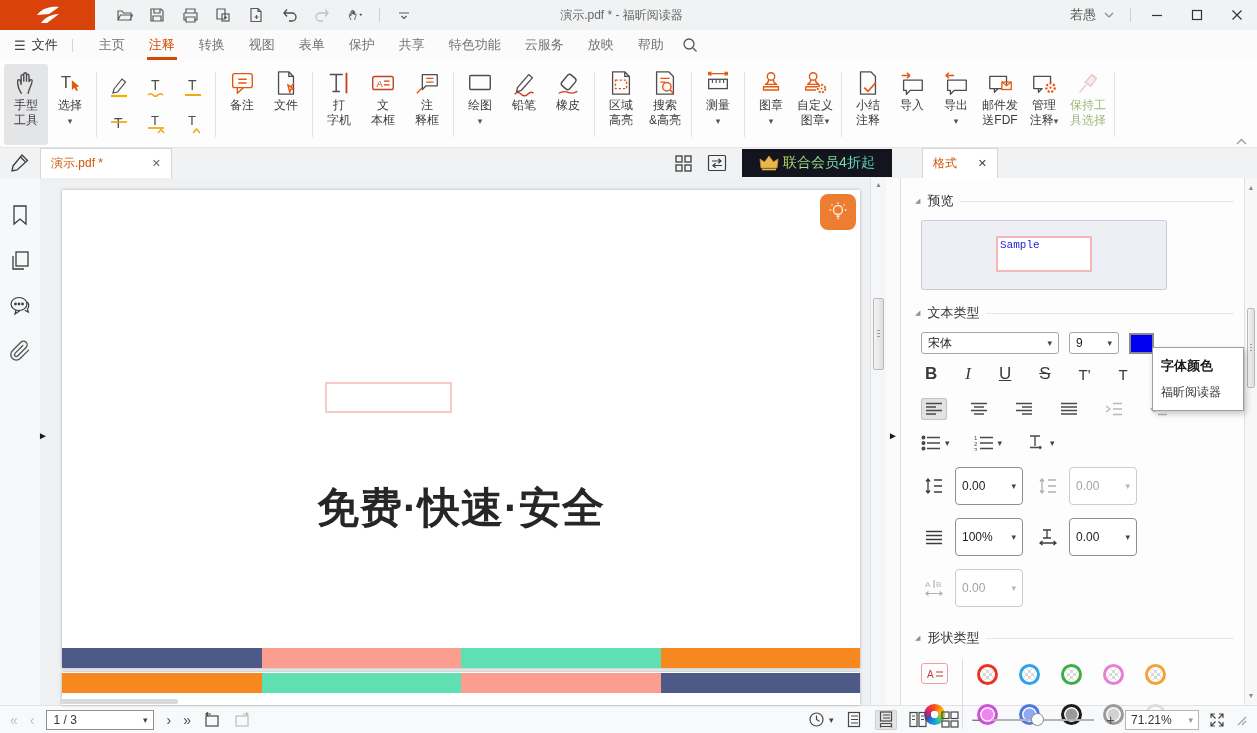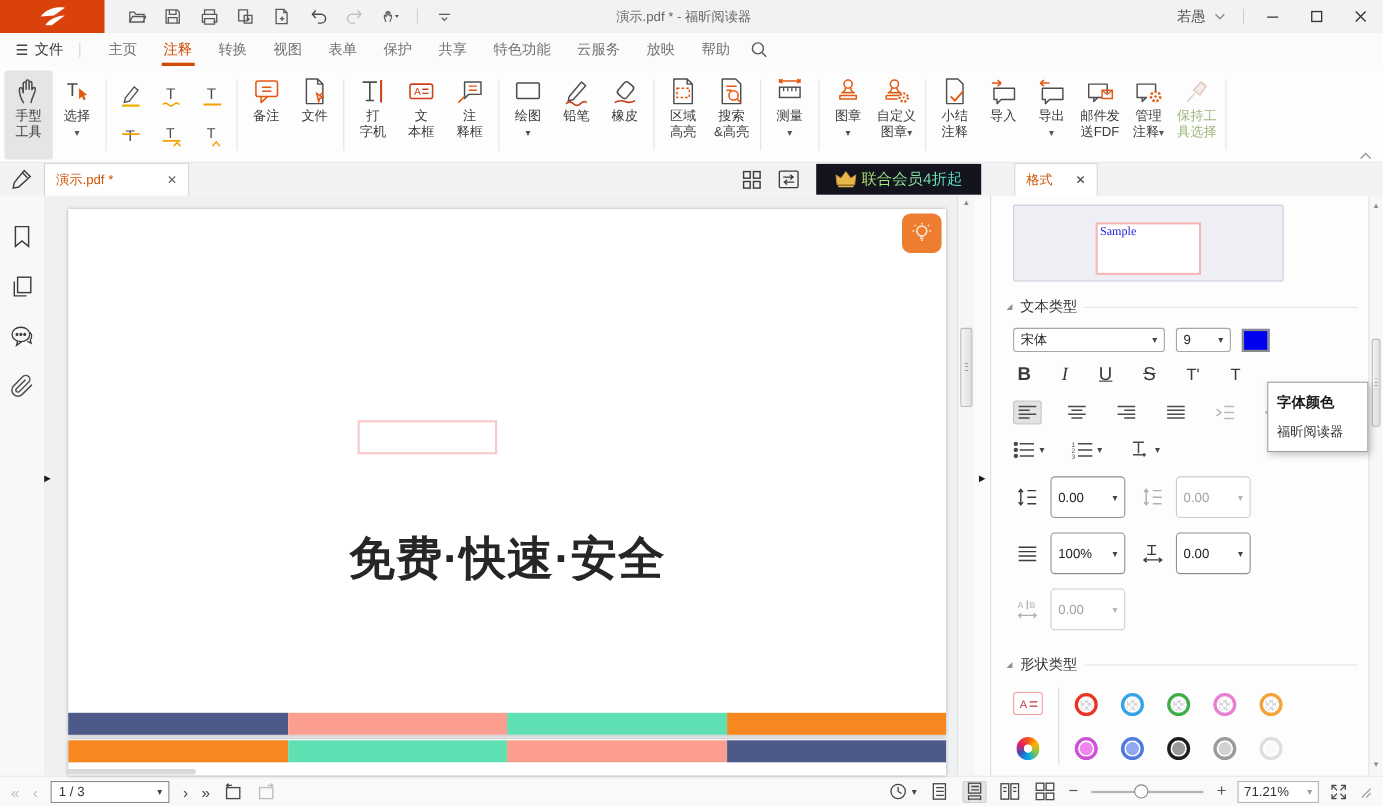--- a/index.html
+++ b/index.html
@@ -80,21 +80,21 @@
   .vthumb::after { content:""; position:absolute; left:3px; right:3px; top:31px; height:8px; background:repeating-linear-gradient(#9c9c9c 0 1px, transparent 1px 3px); }
   .toggle-col { width:14px; background:#fbfbfc; position:relative; }
   .panel-expand { position:absolute; left:2px; top:252px; font-size:10px; color:#1a1a1a; }
 
   
   .panel { width:344px; background:#fdfdfe; border-left:1px solid #ddd; padding-top:6px; font-size:13px; }
   .sect-h { display:flex; align-items:center; gap:7px; padding:8px 10px 8px 14px; color:#333; }
   .sect-h .exp { font-size:7px; color:#909090; }
   .sect-line { flex:1; height:1px; background:#e4e4e4; }
   .preview-box { margin:2px 0 6px 20px; width:246px; height:70px; background:#edeff4; border:1px solid #c7ccd7; border-radius:2px; position:relative; }
-  .sample-box { position:absolute; left:74px; top:15px; width:96px; height:48px; background:#fff; border:2px solid #f5b7b7; font-family:Liberation Serif, serif; font-size:11px; color:#1c1cd8; padding:1px 2px; }
+  .sample-box { position:absolute; left:74px; top:15px; width:96px; height:36px; background:#fff; border:2px solid #f5b7b7; font-family:Liberation Mono, monospace; font-size:11px; color:#1c1cd8; padding:1px 2px; }
   .combo { display:flex; align-items:center; justify-content:space-between; border:1px solid #a6a6a6; border-radius:3px; background:#fff; height:22px; padding:0 6px; font-size:12px; color:#222; }
   .combo .arr { font-size:9px; color:#444; }
   .combo.dis { border-color:#cdcdcd; color:#a3a3a3; }
   .combo.dis .arr { color:#b5b5b5; }
   .font-row { display:flex; align-items:center; gap:10px; padding-left:20px; margin:2px 0 10px; }
   .w140 { width:138px; } .w52 { width:50px; } .w68 { width:68px; height:38px; border-radius:4px; border-color:#8f8f8f; }
   .swatch { width:25px; height:21px; border:2px solid #8a8a8a; }
   .fmt-row { display:flex; align-items:center; gap:28px; padding-left:24px; margin:10px 0 14px; font-size:17px; color:#3a3a3a; }
   .fmt.b { font-weight:bold; }
   .fmt.i { font-style:italic; font-family:"Liberation Serif", serif; }
@@ -669,20 +669,25 @@
     <div class="vscroll">
       <span class="sb-up">▲</span>
       <div class="vthumb"></div>
     </div>
 
     <div class="toggle-col">
       <span class="panel-expand">►</span>
     </div>
 
     <div class="panel">
+      <div class="sect-h">
+        <span class="exp">◢</span>
+        <span>预览</span>
+        <span class="sect-line"></span>
+      </div>
       <div class="preview-box">
         <div class="sample-box"><span>Sample</span></div>
       </div>
       <div class="sect-h">
         <span class="exp">◢</span>
         <span>文本类型</span>
         <span class="sect-line"></span>
       </div>
       <div class="font-row">
         <div class="combo w140">

